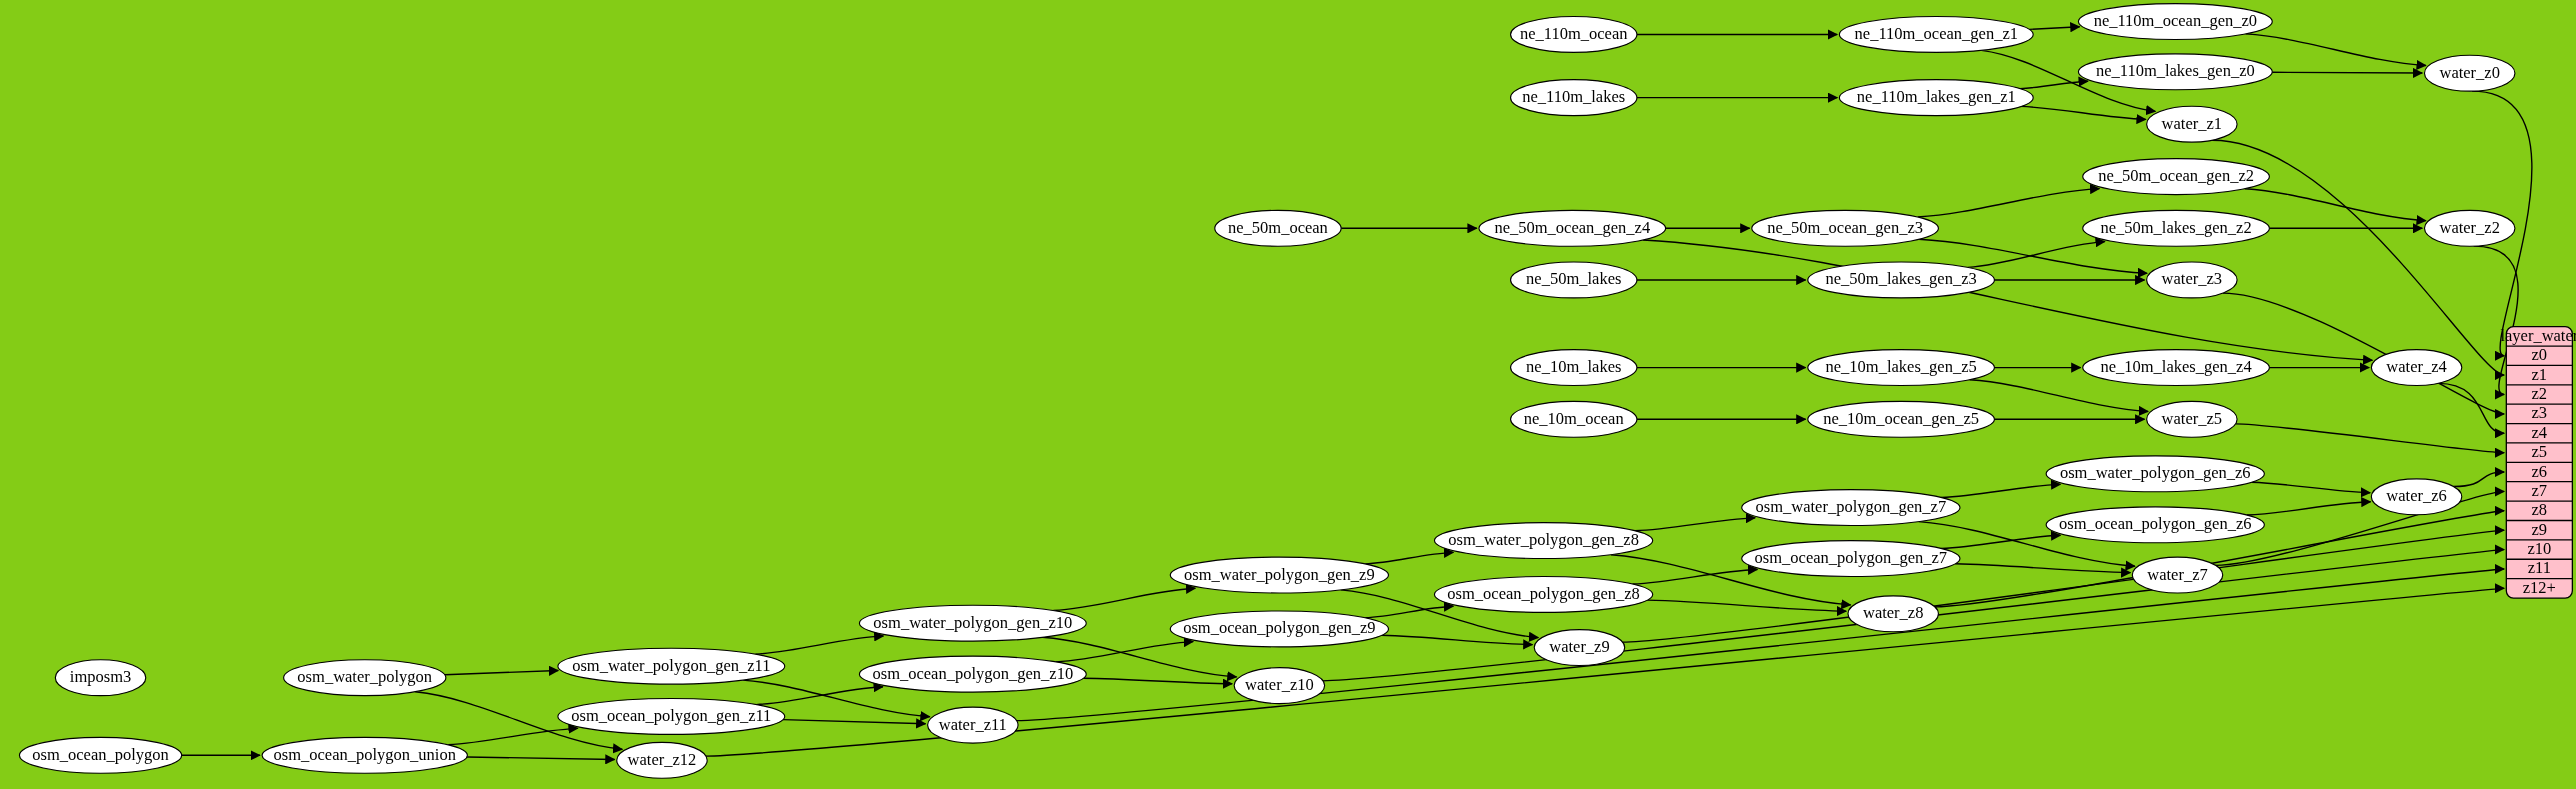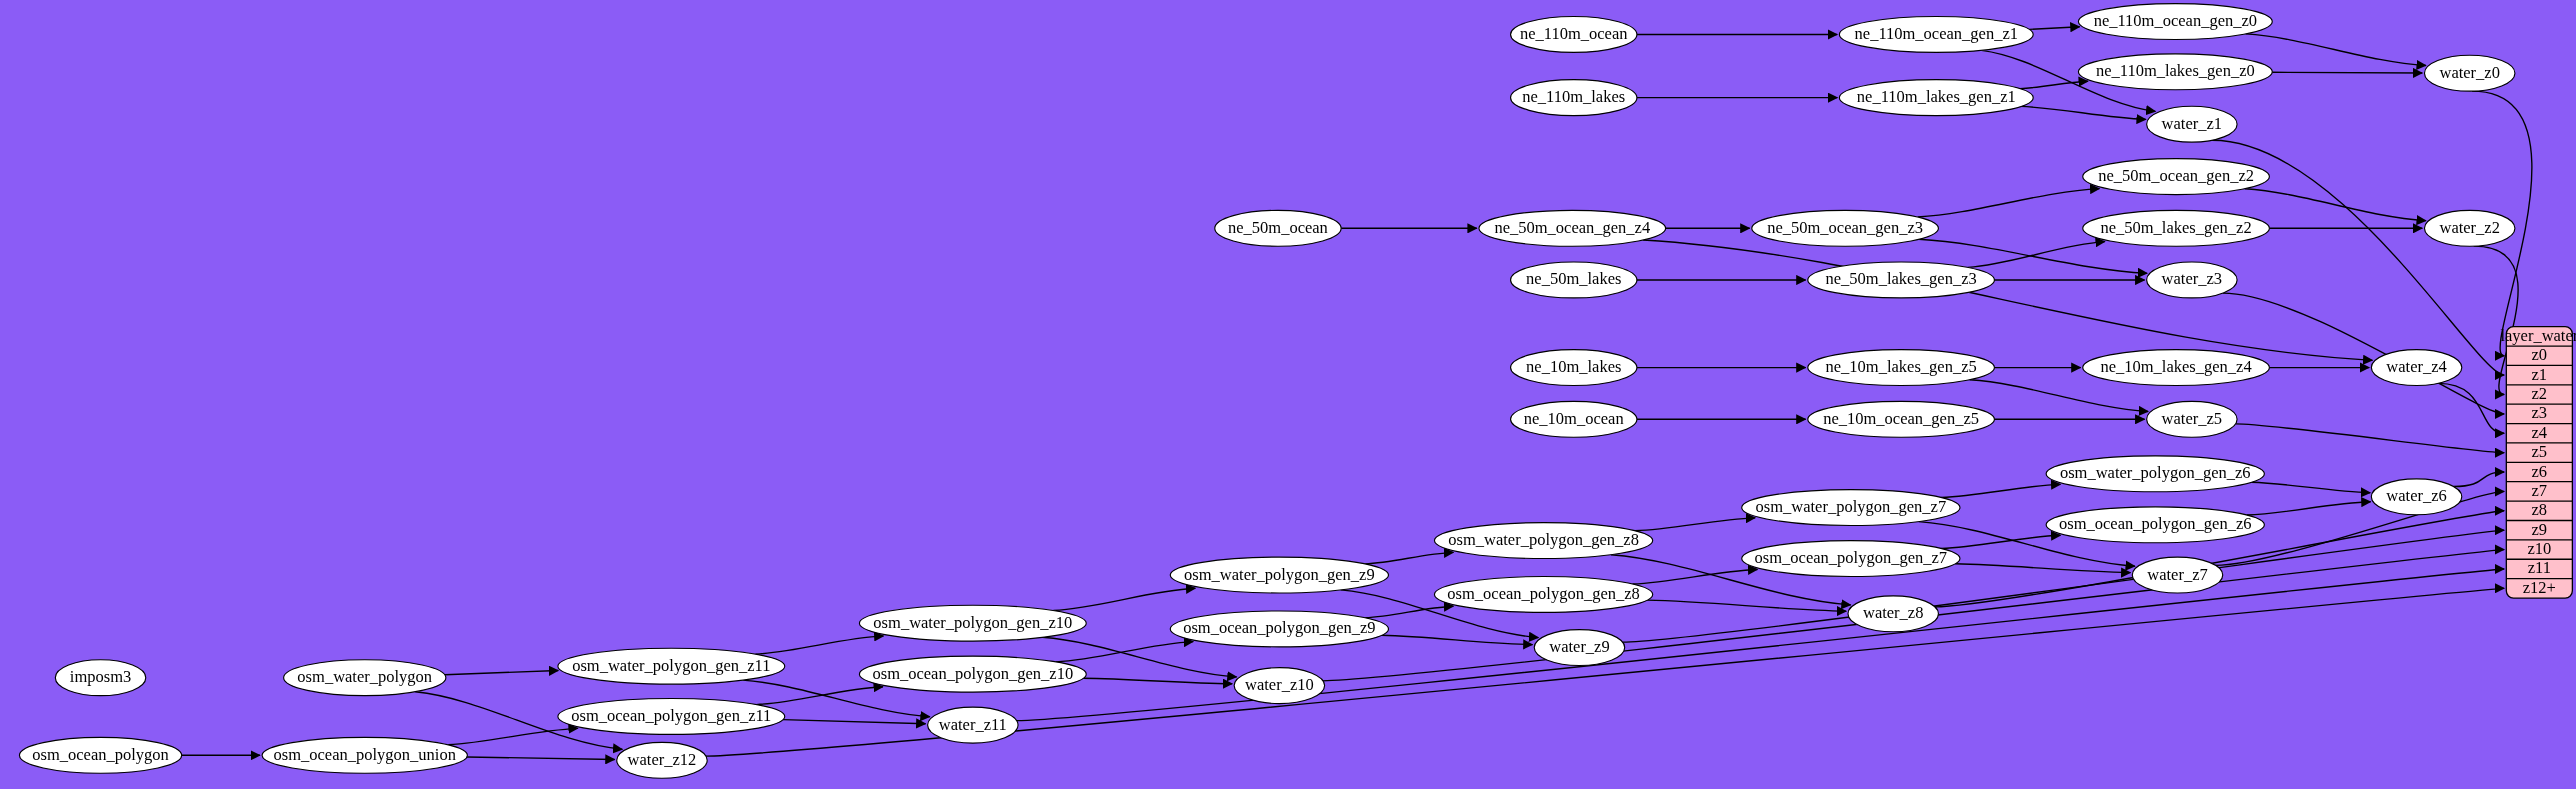--- a/index.html
+++ b/index.html
@@ -1,17 +1,17 @@
 <!DOCTYPE html>
 <html style="font-size:11.5px"><head>
 <meta charset="utf-8">
 <style>
   html,body{margin:0;padding:0;background:#ffffff;}
   body{font-family:"Liberation Serif",serif;}
-  #stage{position:relative;width:2576px;height:789px;background:#8b5cf6;overflow:hidden;text-align:right;}
+  #stage{position:relative;width:2576px;height:789px;background:#84cc16;overflow:hidden;text-align:right;}
   svg{display:block;}
   .nodelabel{font-family:"Liberation Serif",serif;font-size:23px;fill:#000;text-anchor:middle;dominant-baseline:middle;}
   .ell{fill:#ffffff;stroke:#000000;stroke-width:1.6;}
   .edge{fill:none;stroke:#000000;stroke-width:1.9;}
   .tbl-label{font-family:"Liberation Serif",serif;font-size:23px;fill:#000;text-anchor:middle;dominant-baseline:middle;}
 </style>
 </head>
 <body>
 
 <div id="stage">

